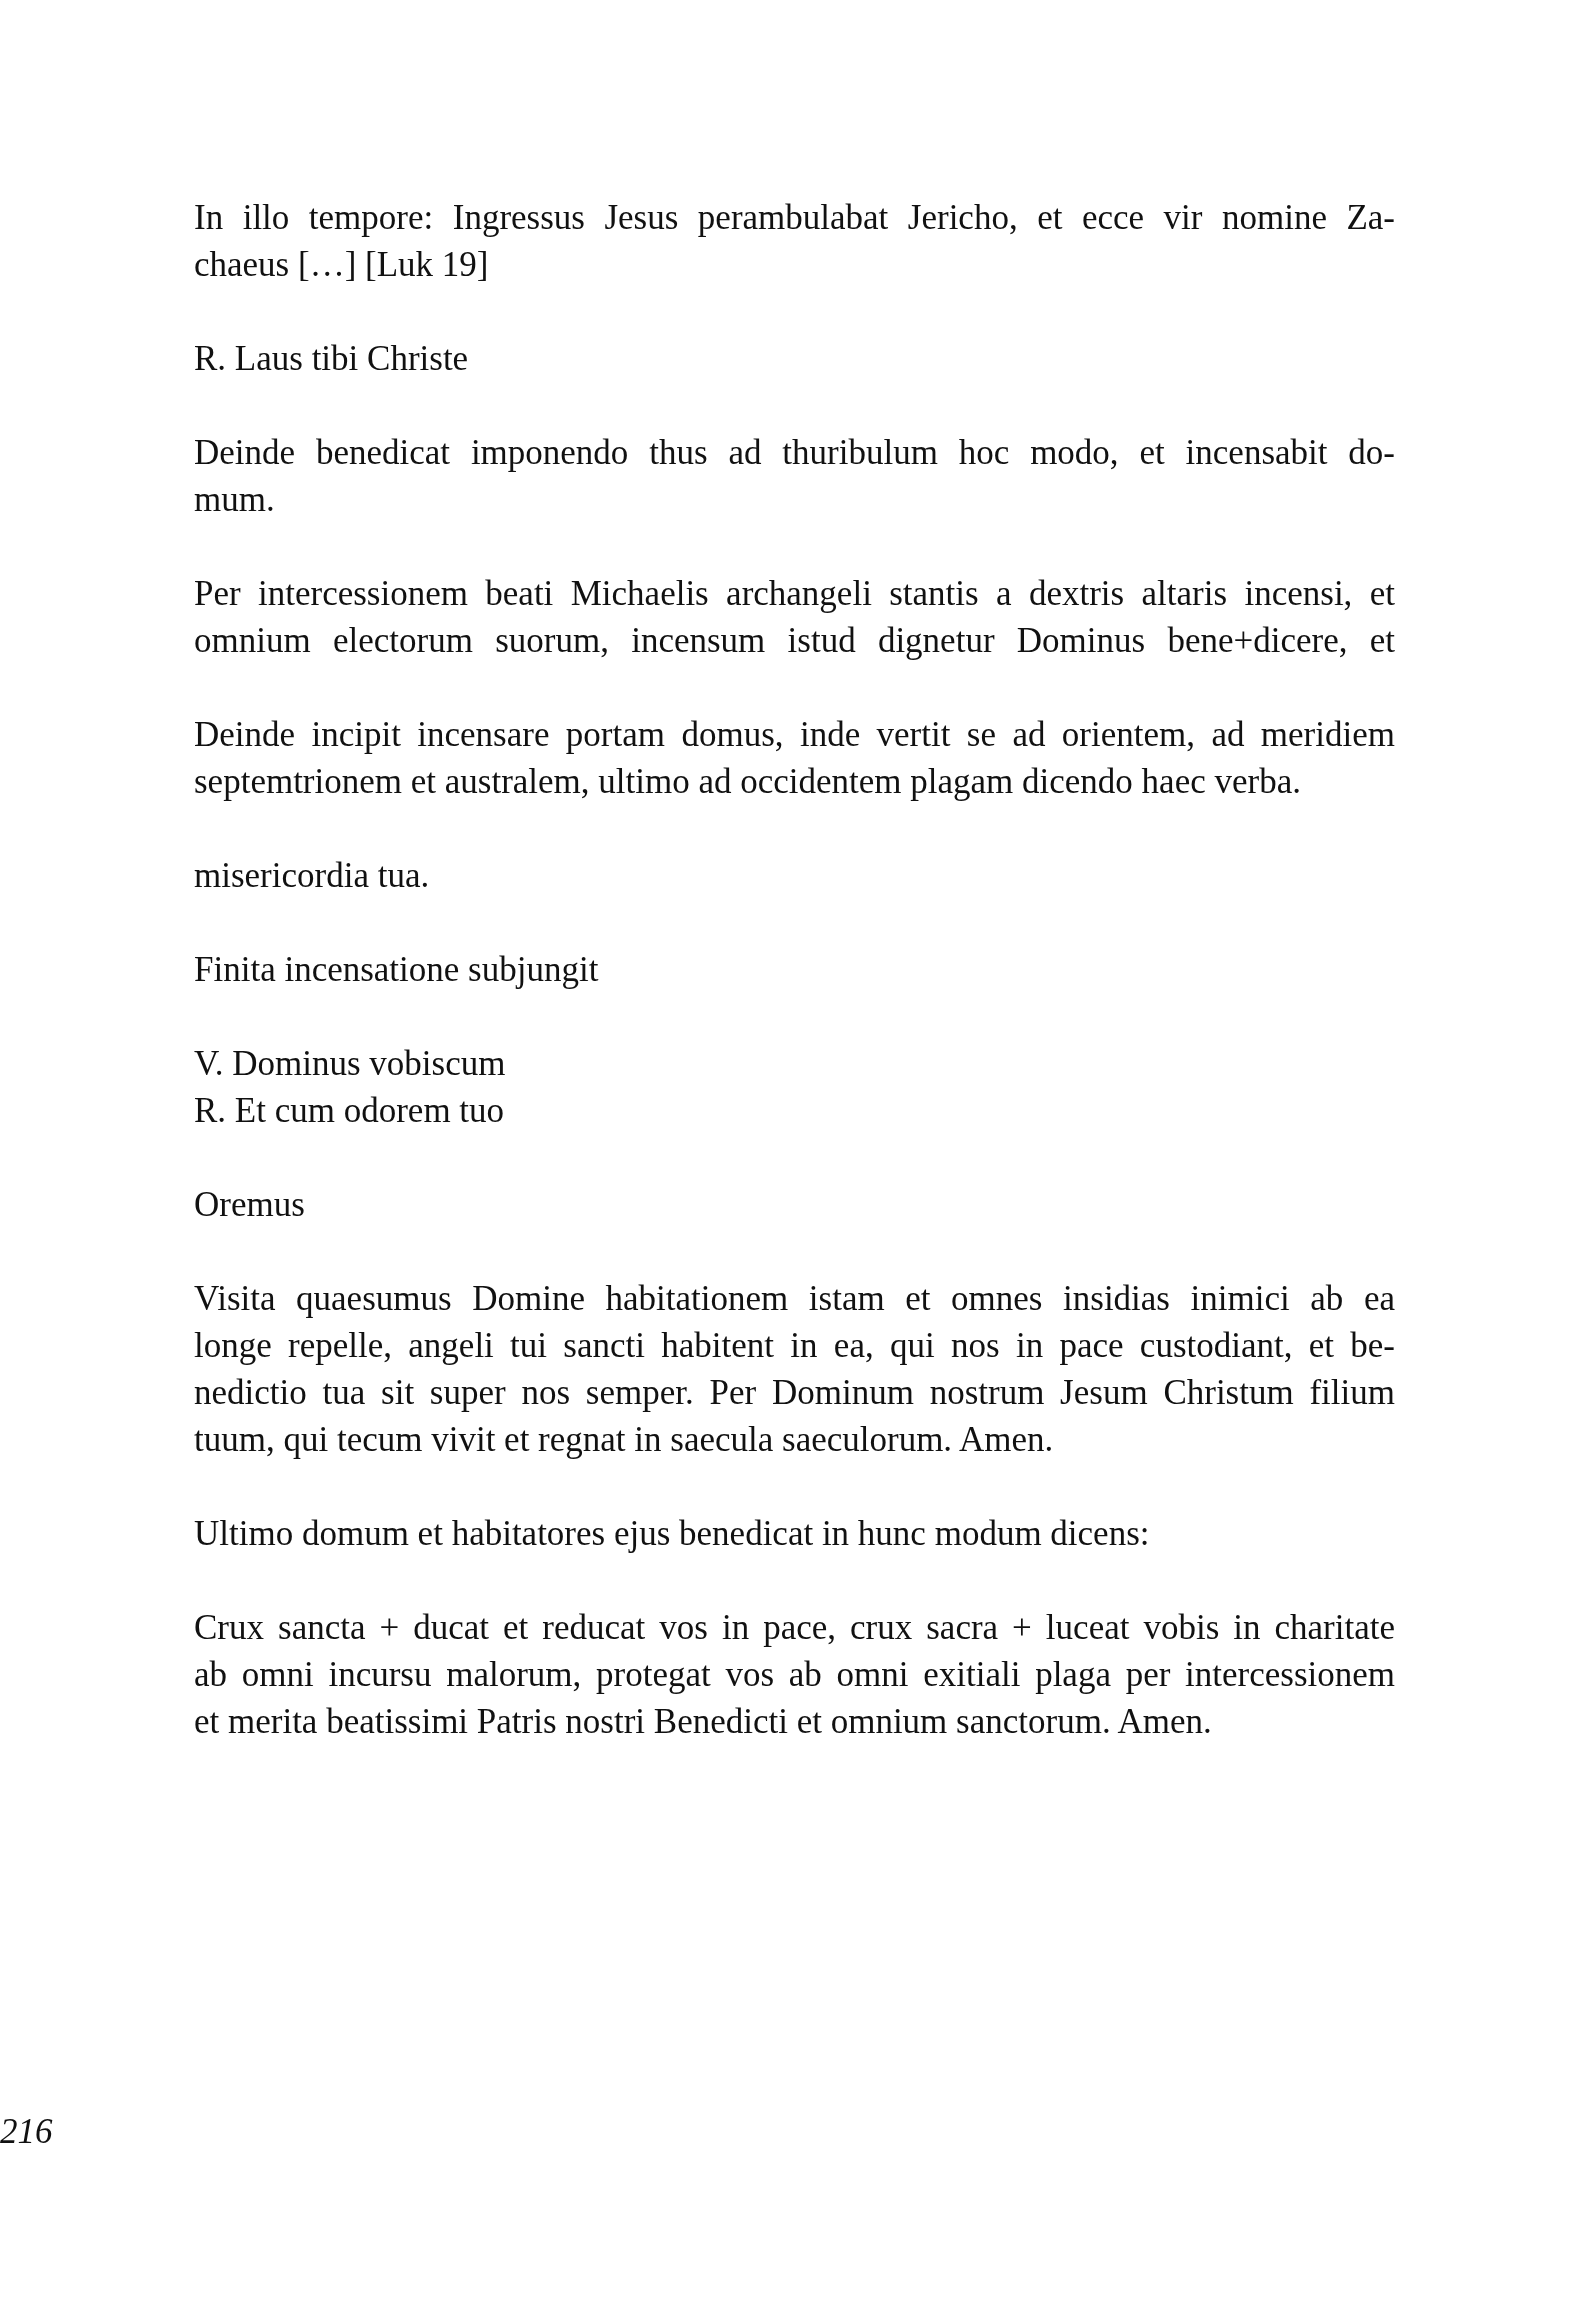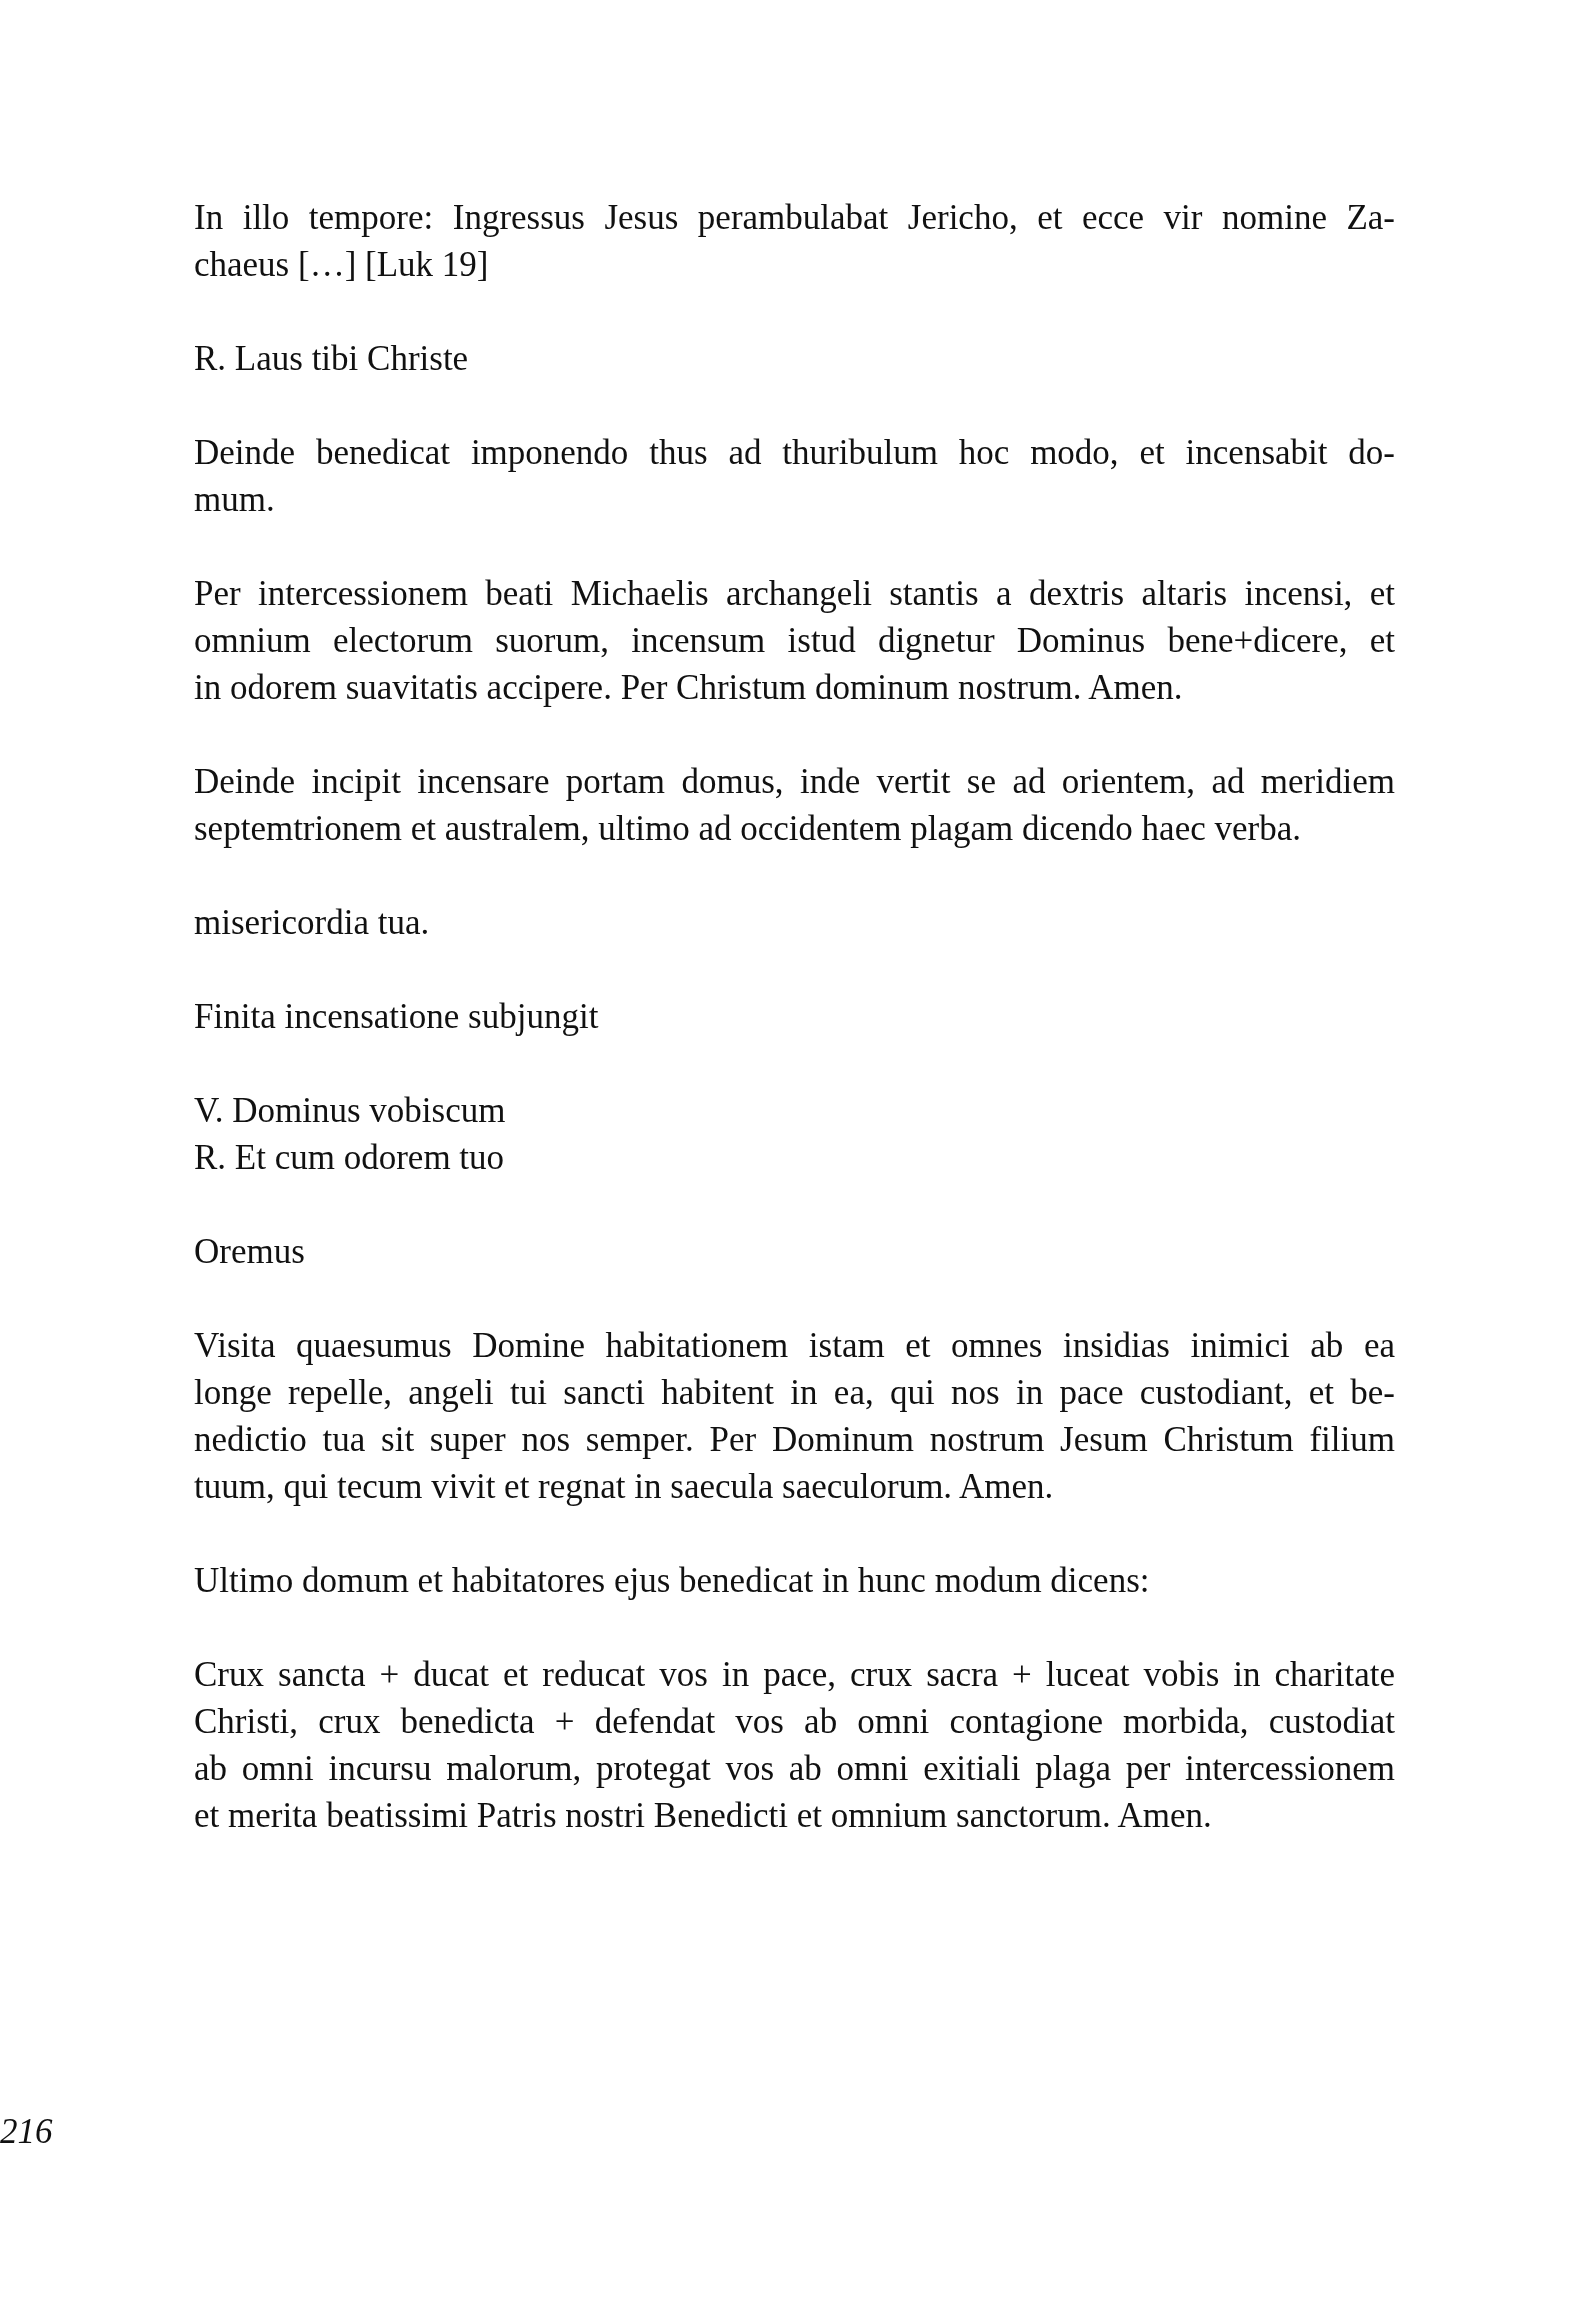--- a/index.html
+++ b/index.html
@@ -79,21 +79,20 @@
     </p>
 
     <p class="para">
       <span class="line">Deinde benedicat imponendo thus ad thuribulum hoc modo, et incensabit do-</span>
       <span class="line last">mum.</span>
     </p>
 
     <p class="para">
       <span class="line">Per intercessionem beati Michaelis archangeli stantis a dextris altaris incensi, et</span>
       <span class="line">omnium electorum suorum, incensum istud dignetur Dominus bene+dicere, et</span>
-      <span class="line last">in odorem suavitatis accipere. Per Christum dominum nostrum. Amen.</span>
     </p>
 
     <p class="para">
       <span class="line">Deinde incipit incensare portam domus, inde vertit se ad orientem, ad meridiem</span>
       <span class="line last">septemtrionem et australem, ultimo ad occidentem plagam dicendo haec verba.</span>
     </p>
 
     <p class="para">
       <span class="line last">misericordia tua.</span>
     </p>
@@ -118,21 +117,20 @@
       <span class="line last">tuum, qui tecum vivit et regnat in saecula saeculorum. Amen.</span>
     </p>
 
     <p class="para">
       <span class="line last">Ultimo domum et habitatores ejus benedicat in hunc modum dicens:</span>
     </p>
 
 
     <p class="para">
       <span class="line">Crux sancta + ducat et reducat vos in pace, crux sacra + luceat vobis in charitate</span>
-      <span class="line">Christi, crux benedicta + defendat vos ab omni contagione morbida, custodiat</span>
       <span class="line">ab omni incursu malorum, protegat vos ab omni exitiali plaga per intercessionem</span>
       <span class="line last">et merita beatissimi Patris nostri Benedicti et omnium sanctorum. Amen.</span>
     </p>
 
   </div>
 
   <div class="page-number">216</div>
 </div>
 
 

